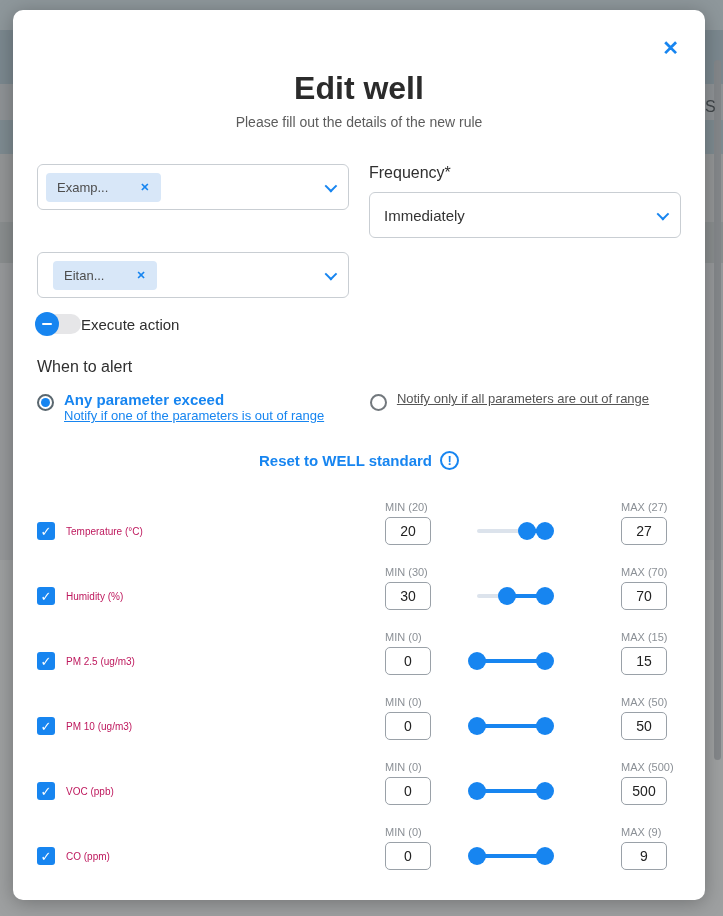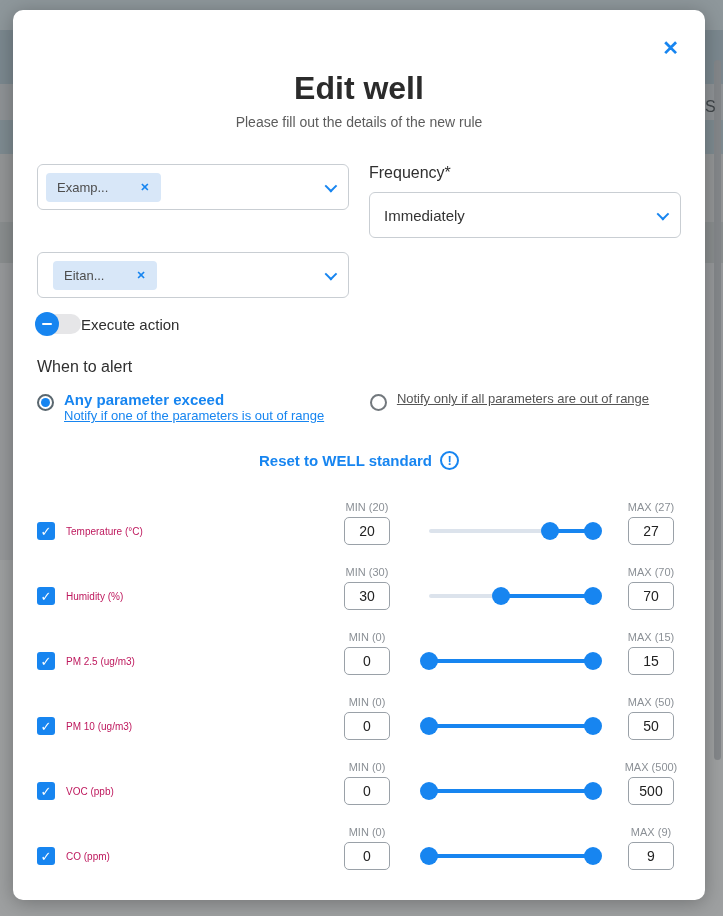--- a/index.html
+++ b/index.html
@@ -66,21 +66,21 @@
   .excl-icon { width:19px; height:19px; border:2px solid var(--accent); border-radius:50%;
     color:var(--accent); font-size:13px; font-weight:bold; display:flex; align-items:center; justify-content:center; }
 
   
   .params { padding:0 24px; margin-top:30px; }
   .param-row { display:flex; align-items:flex-end; height:45px; margin-bottom:20px; }
   .param-left { display:flex; align-items:center; gap:11px; width:300px; padding-bottom:5px; }
   .checkbox { width:18px; height:18px; border-radius:3px; background:var(--accent);
     color:#fff; font-size:13px; display:flex; align-items:center; justify-content:center; cursor:pointer; }
   .param-label { font-size:10px; color:#be185d; }
-  .mm-group { width:60px; display:flex; flex-direction:column; align-items:center; }
+  .mm-group { width:60px; display:flex; flex-direction:column; align-items:flex-start;margin-left:48px; }
   .mm-label { font-size:11px; color:#8b9096; margin-bottom:4px; white-space:nowrap; }
   .mm-box { min-width:46px; height:28px; padding:0 9px; border:1px solid #9aa1a8; border-radius:5px;
     display:flex; align-items:center; justify-content:center; font-size:14px; color:#222; background:#fff; }
   .slider { position:relative; flex:1; height:18px; margin:0 28px 5px 32px; }
   .slider .track { position:absolute; left:0; right:0; top:7px; height:4px; background:#dce3ec; border-radius:2px; }
   .slider .range { position:absolute; top:7px; height:4px; background:var(--accent); border-radius:2px; }
   .slider .handle { position:absolute; top:0; width:18px; height:18px; border-radius:50%;
     background:var(--accent); transform:translateX(-50%); cursor:pointer; }
 </style>
 </head>

